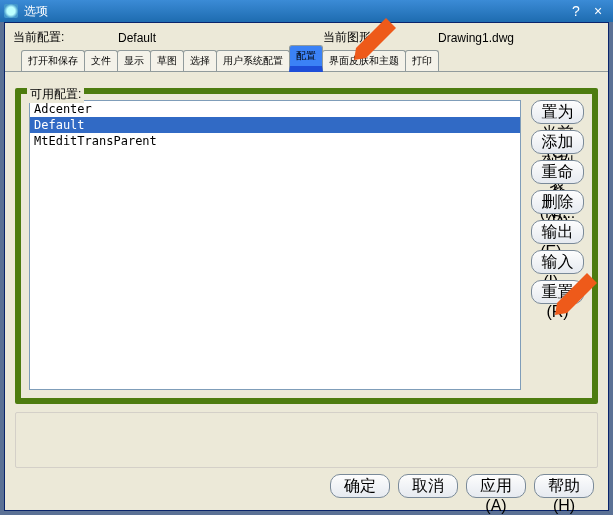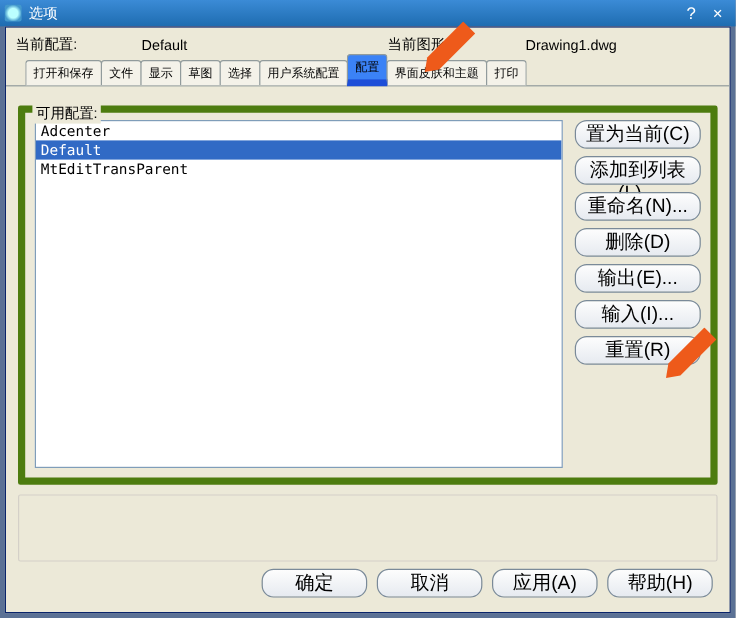--- a/index.html
+++ b/index.html
@@ -85,21 +85,21 @@
     margin-top: 6px;
   }
   .group-label {
     position: absolute; top: -8px; left: 6px;
     background: #ece9d8; padding: 0 3px;
   }
   .profile-area {
     display: flex; gap: 10px;
   }
   .listbox {
-    width: 440px; height: 290px;
+    width: 492px; height: 290px;
     background: #fff;
     border: 1px solid #7f9db9;
     overflow: auto;
     font-family: Consolas, monospace;
   }
   .listbox .item { padding: 1px 4px; cursor: pointer; white-space: pre; }
   .listbox .item.selected { background: #316ac5; color: #fff; }
   .btn-col { display: flex; flex-direction: column; gap: 6px; flex:1; }
   .btn {
     height: 24px;
@@ -114,21 +114,21 @@
     border: 1px solid #d4d0c8;
     height: 56px;
     margin-top: 8px;
     border-radius: 2px;
   }
   .bottom-row {
     position: absolute;
     right: 14px; bottom: 12px;
     display: flex; gap: 8px;
   }
-  .bottom-row .btn { width: 88px; }
+  .bottom-row .btn { width: 60px; }
   
   .arrow {
     position: absolute;
     width: 0; height: 0;
     pointer-events: none;
   }
   .arrow svg { display: block; }
   .arrow1 { left: 352px; top: 18px; }
   .arrow2 { left: 553px; top: 273px; }
 </style>

